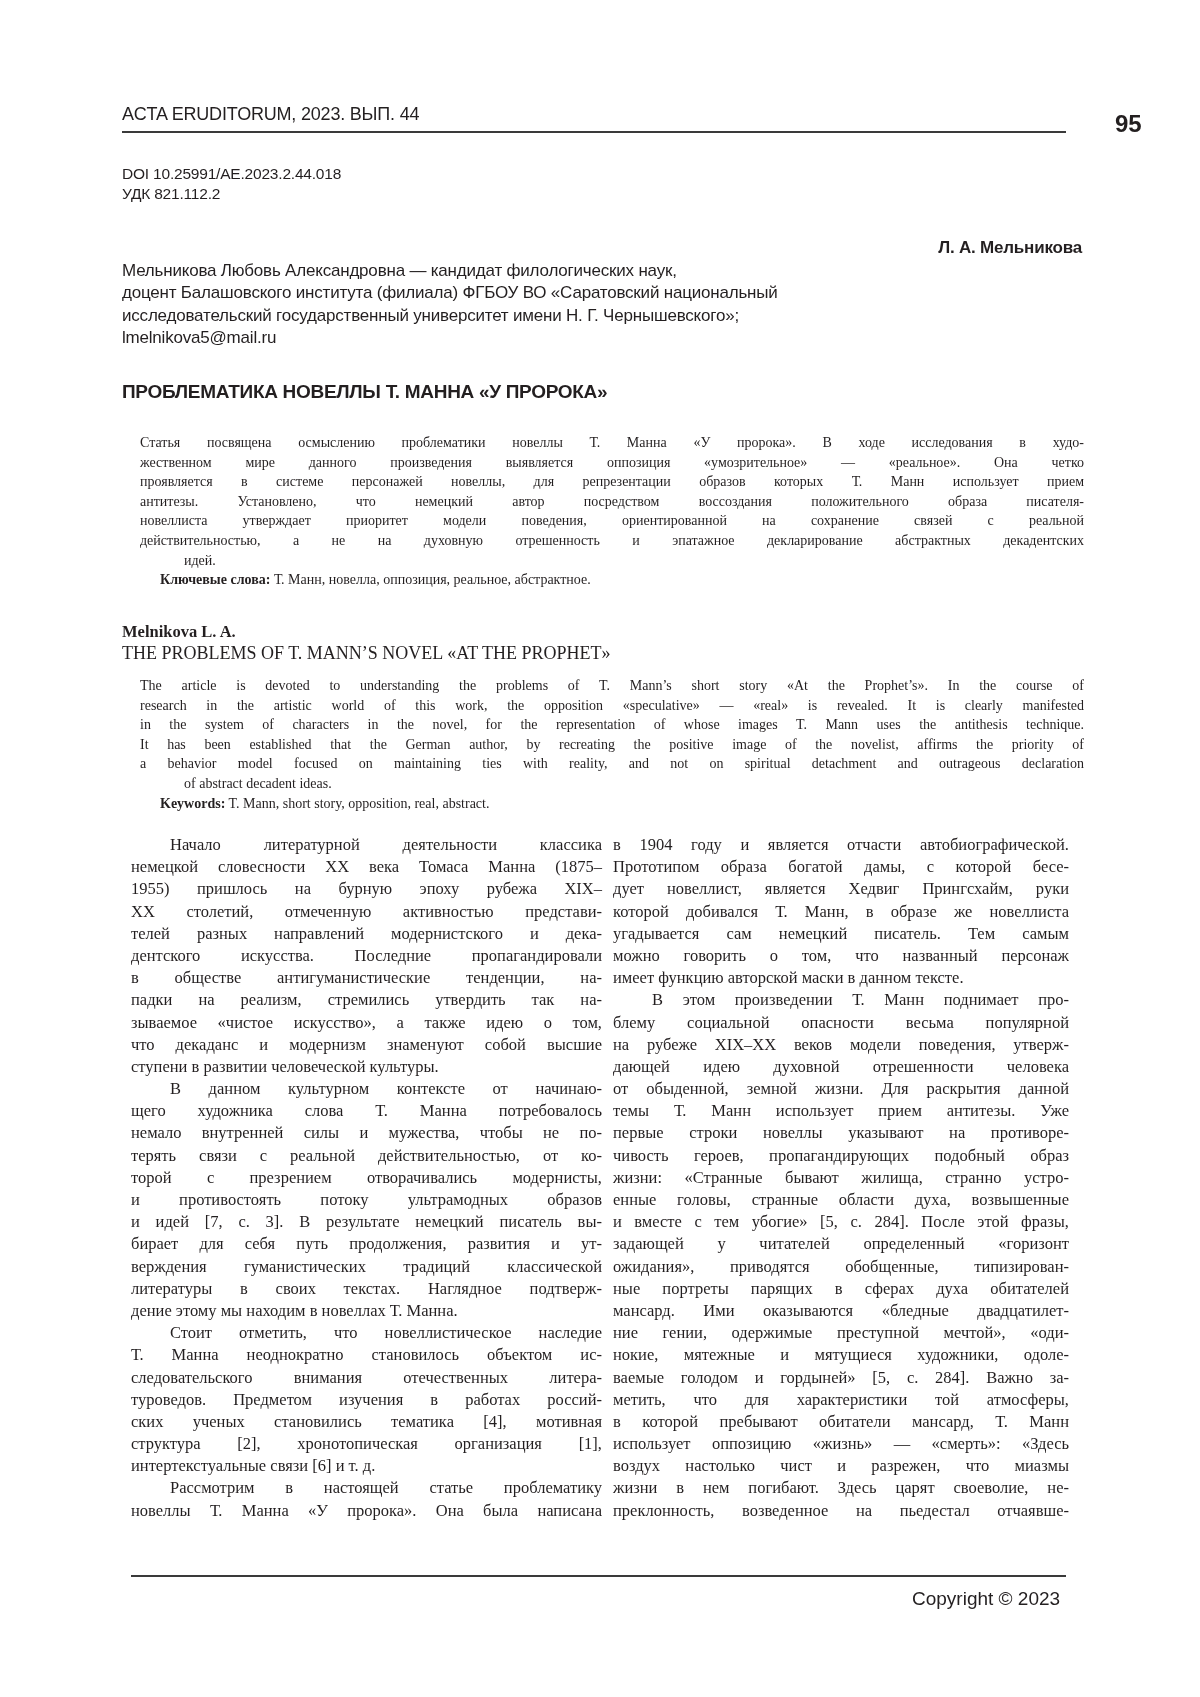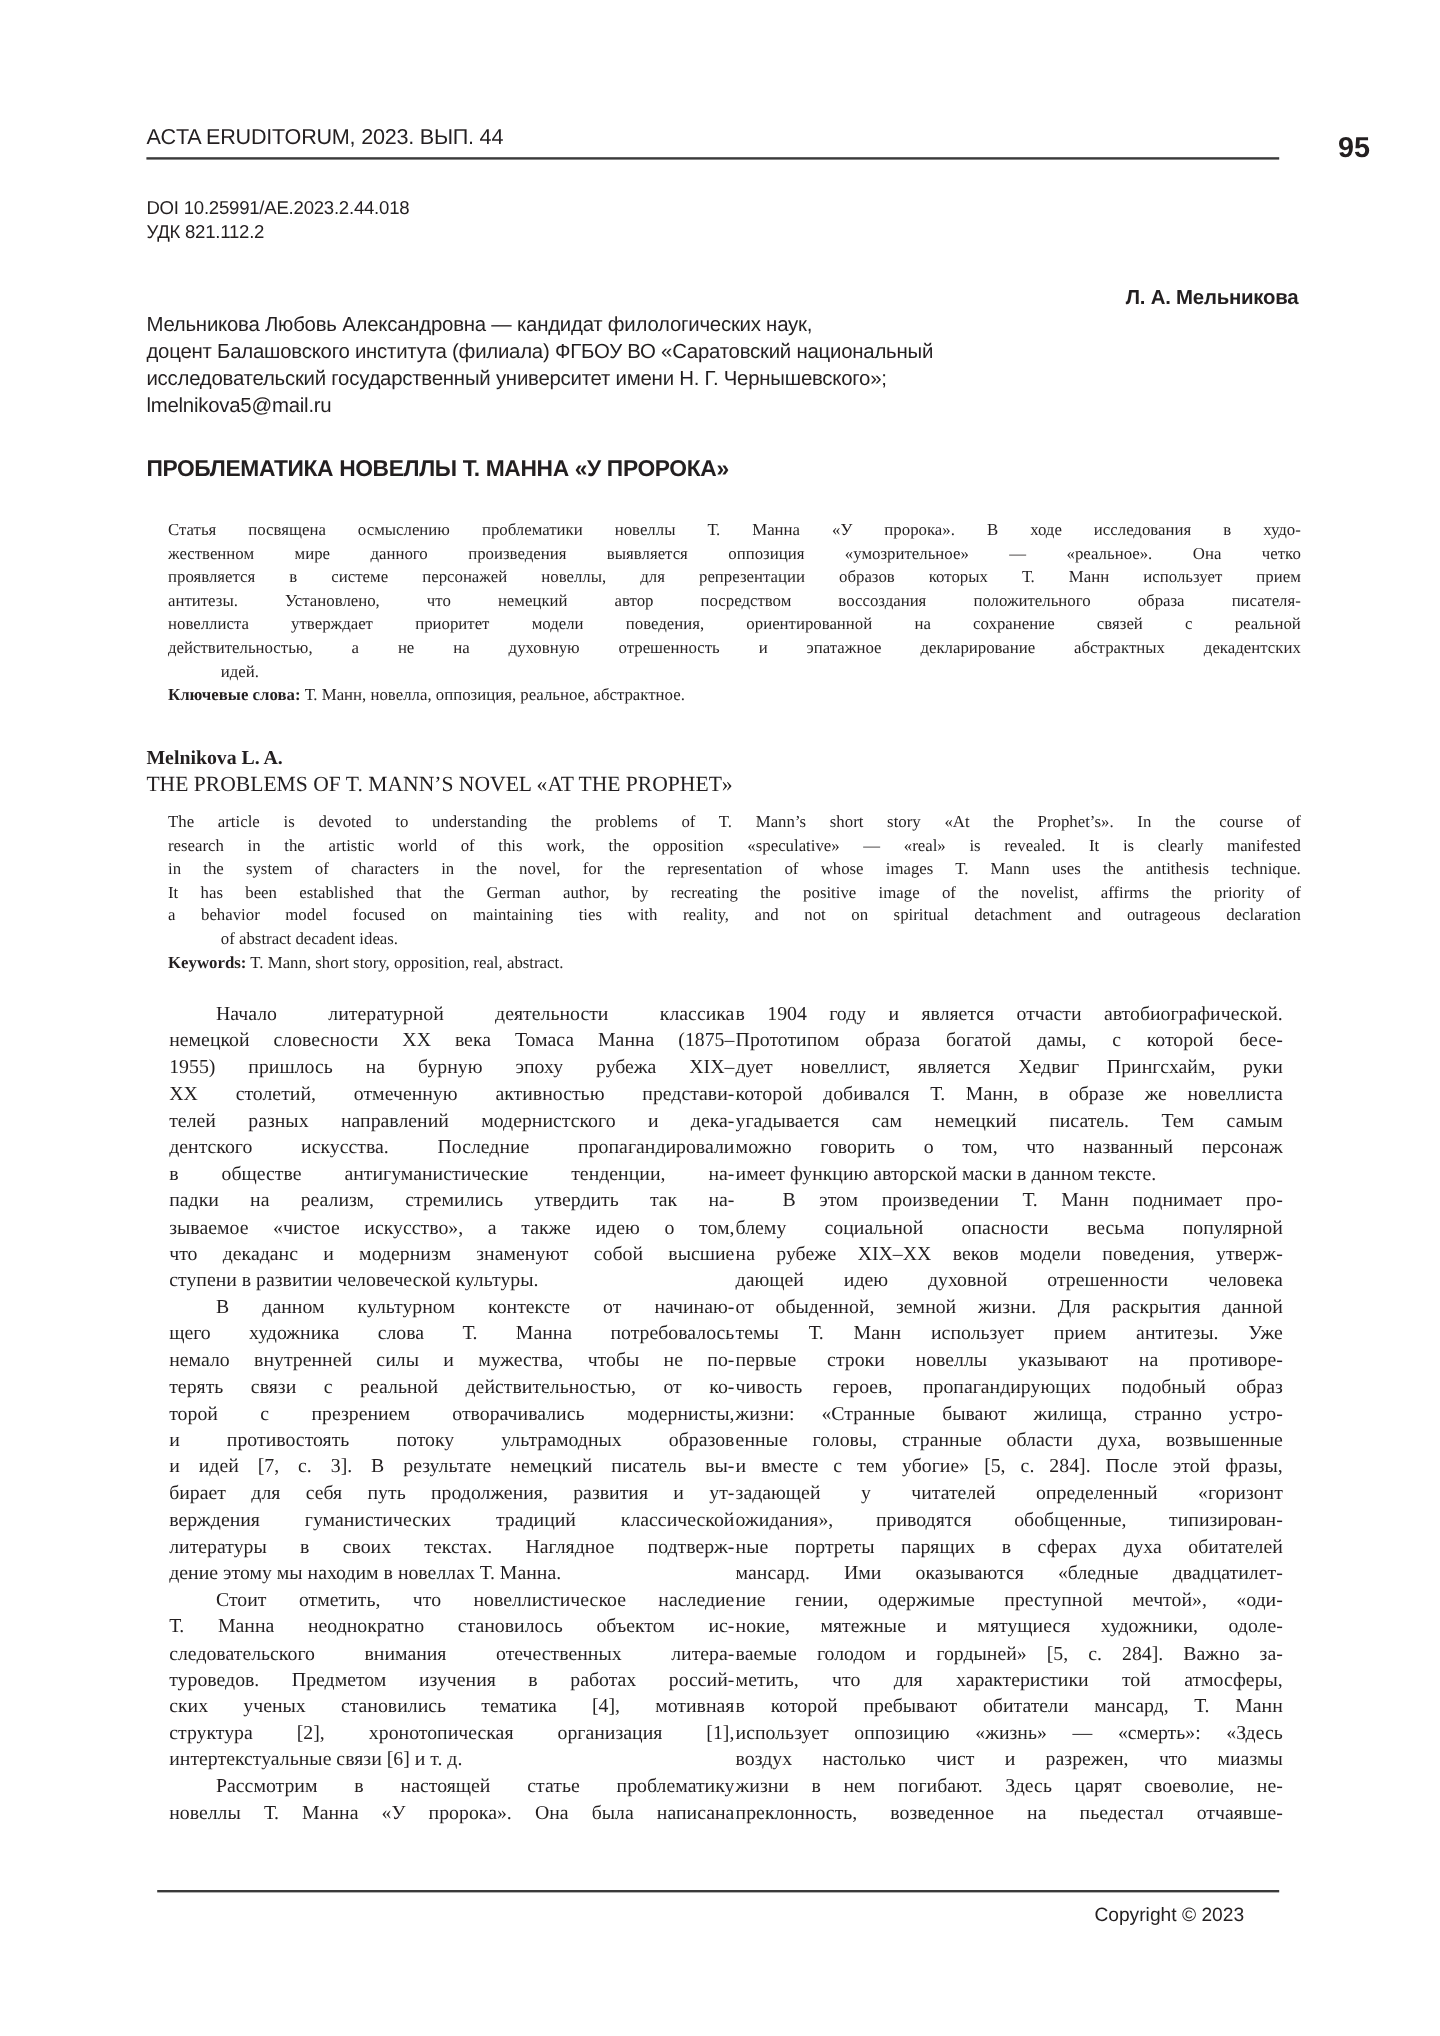--- a/index.html
+++ b/index.html
@@ -86,21 +86,21 @@
       text-align: justify;
       text-align-last: justify;
       width: 944px;
       height: 19.6px;
     }
     .abstract .line.last {
       text-align-last: left;
       margin-left: 44px;
     }
     .abstract-ru { top: 433px; }
-    .kw-line { display: block; }
+    .kw-line { display: block; margin-left: 20px; }
     .kw-label { font-weight: bold; }
 
     .en-author {
       position: absolute;
       left: 122px;
       top: 622px;
       font-size: 16.5px;
       font-weight: bold;
     }
     .en-title {
@@ -113,21 +113,21 @@
     .abstract-en { top: 676px; }
 
     
     .column {
       position: absolute;
       top: 834px;
       width: 471px;
       font-size: 16.5px;
       line-height: 22.2px;
     }
-    .col-left { left: 141px; }
+    .col-left { left: 131px; }
     .col-right { left: 613px; width: 456px; }
     .column .line {
       display: block;
       white-space: nowrap;
       text-align: justify;
       text-align-last: justify;
       height: 22.2px;
     }
     .column .line.indent { padding-left: 39px; }
     .column .line.last { text-align-last: left; }
@@ -137,21 +137,21 @@
       left: 131px;
       top: 1575px;
       width: 935px;
       height: 2px;
       background: #3a3a3a;
     }
     .copyright {
       position: absolute;
       left: 912px;
       top: 1588px;
-      font-size: 16px;
+      font-size: 19px;
       color: #231f20;
     }
   </style>
 </head>
 <body>
 
 <div class="running-head sans">ACTA ERUDITORUM, 2023. ВЫП. 44</div>
 <div class="head-rule"></div>
 <div class="page-number sans">95</div>
 

